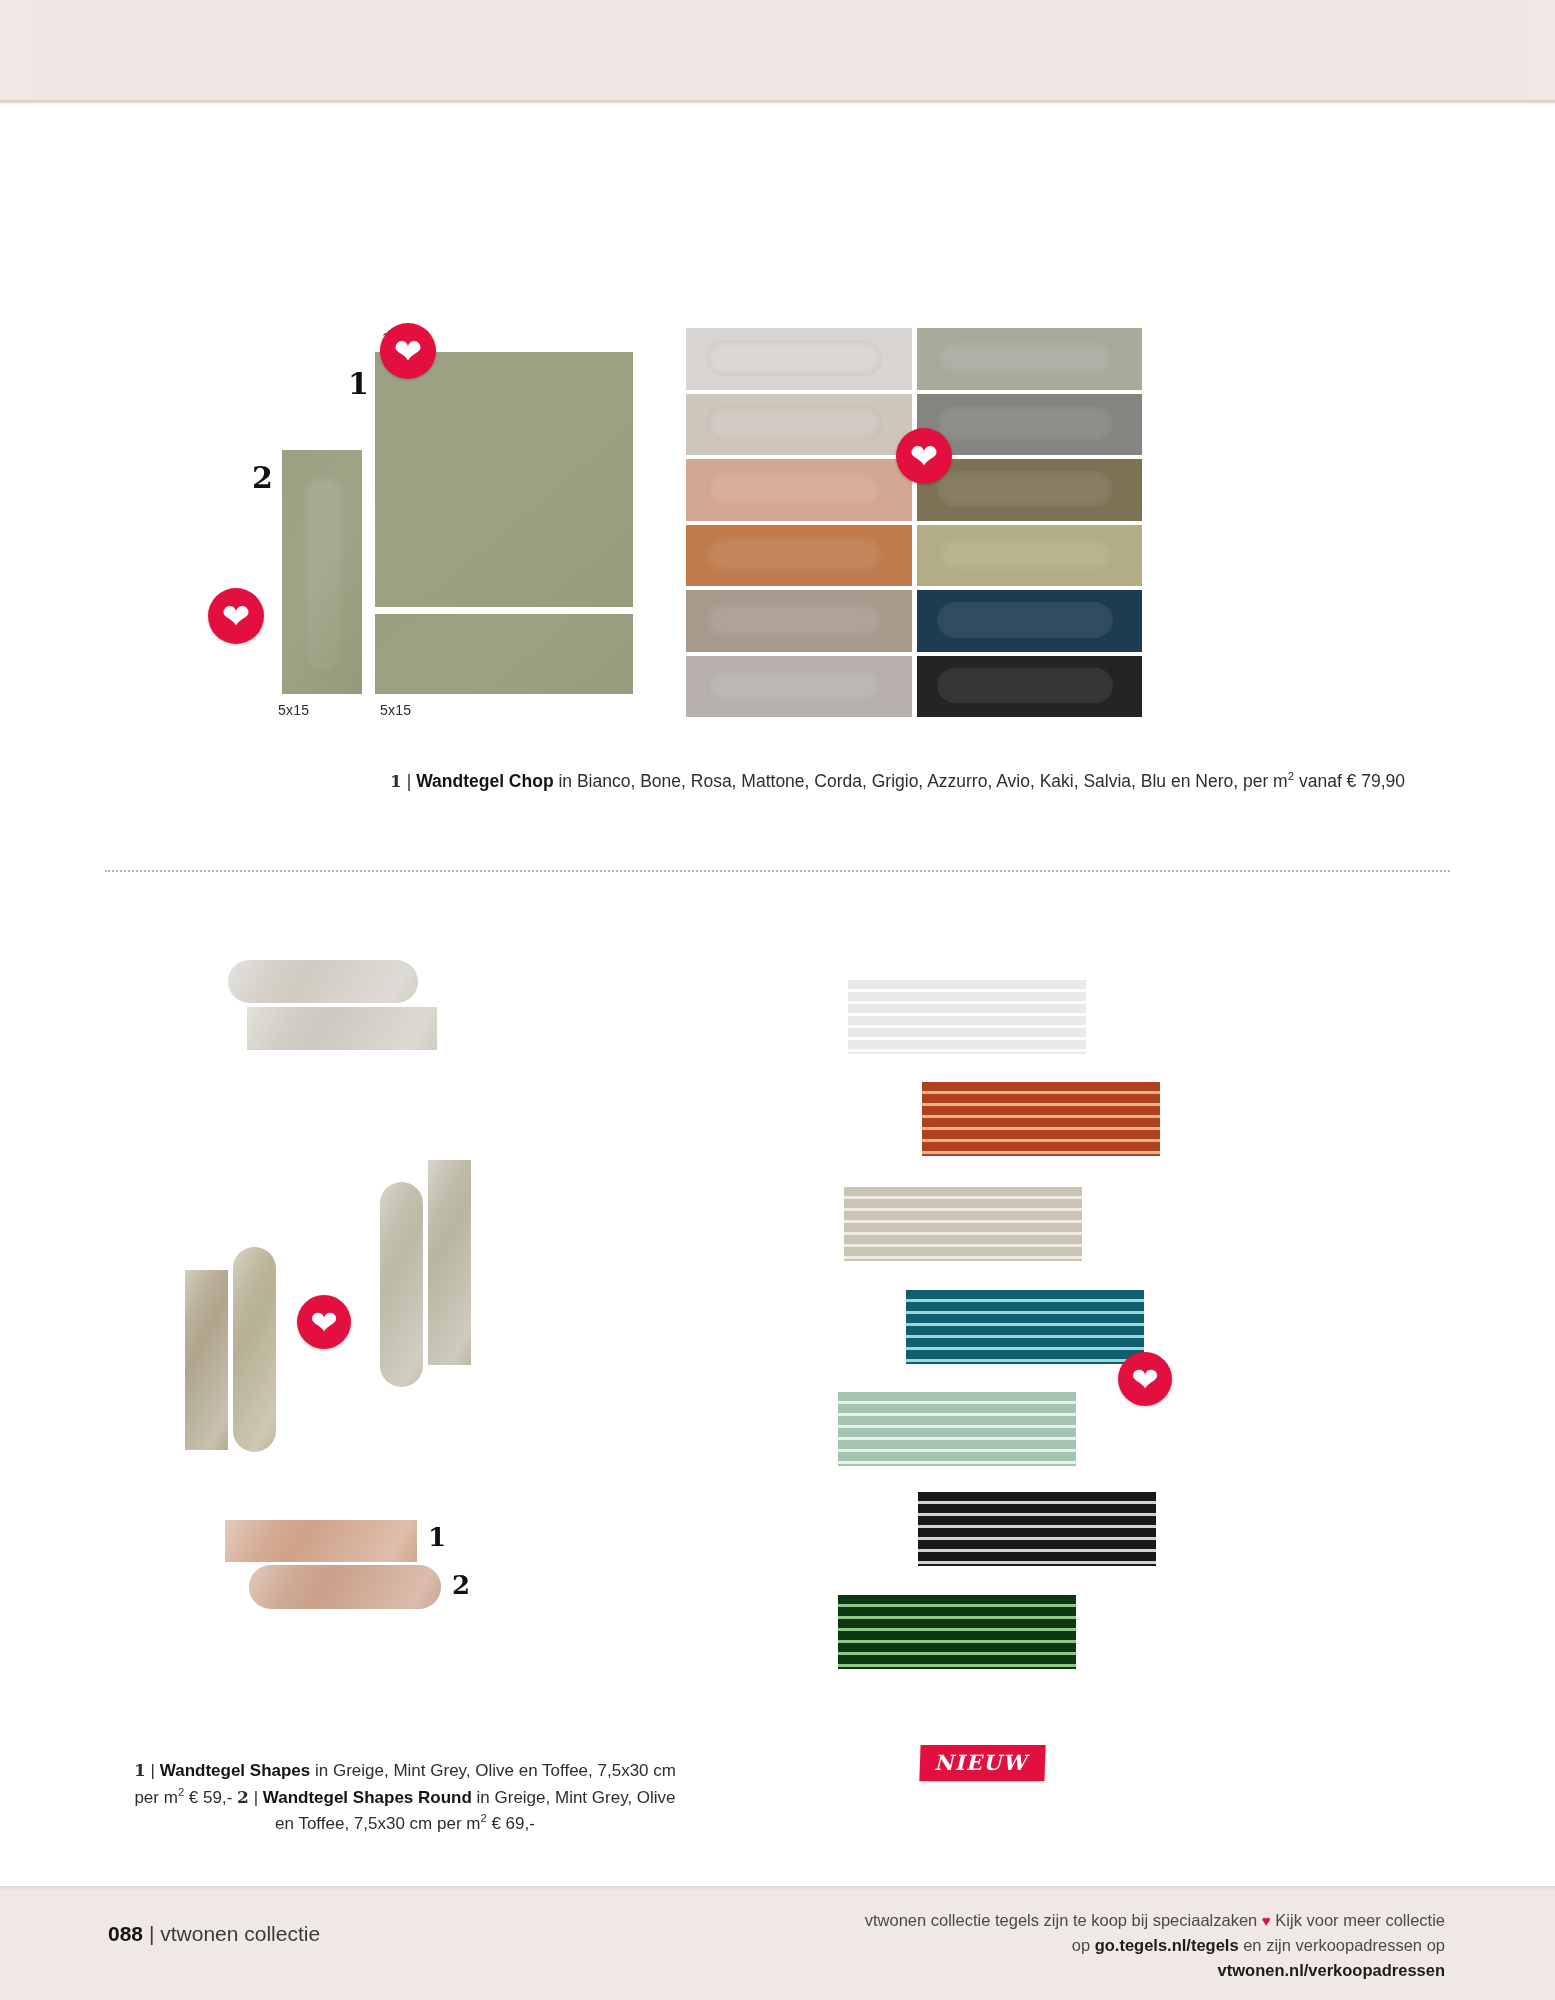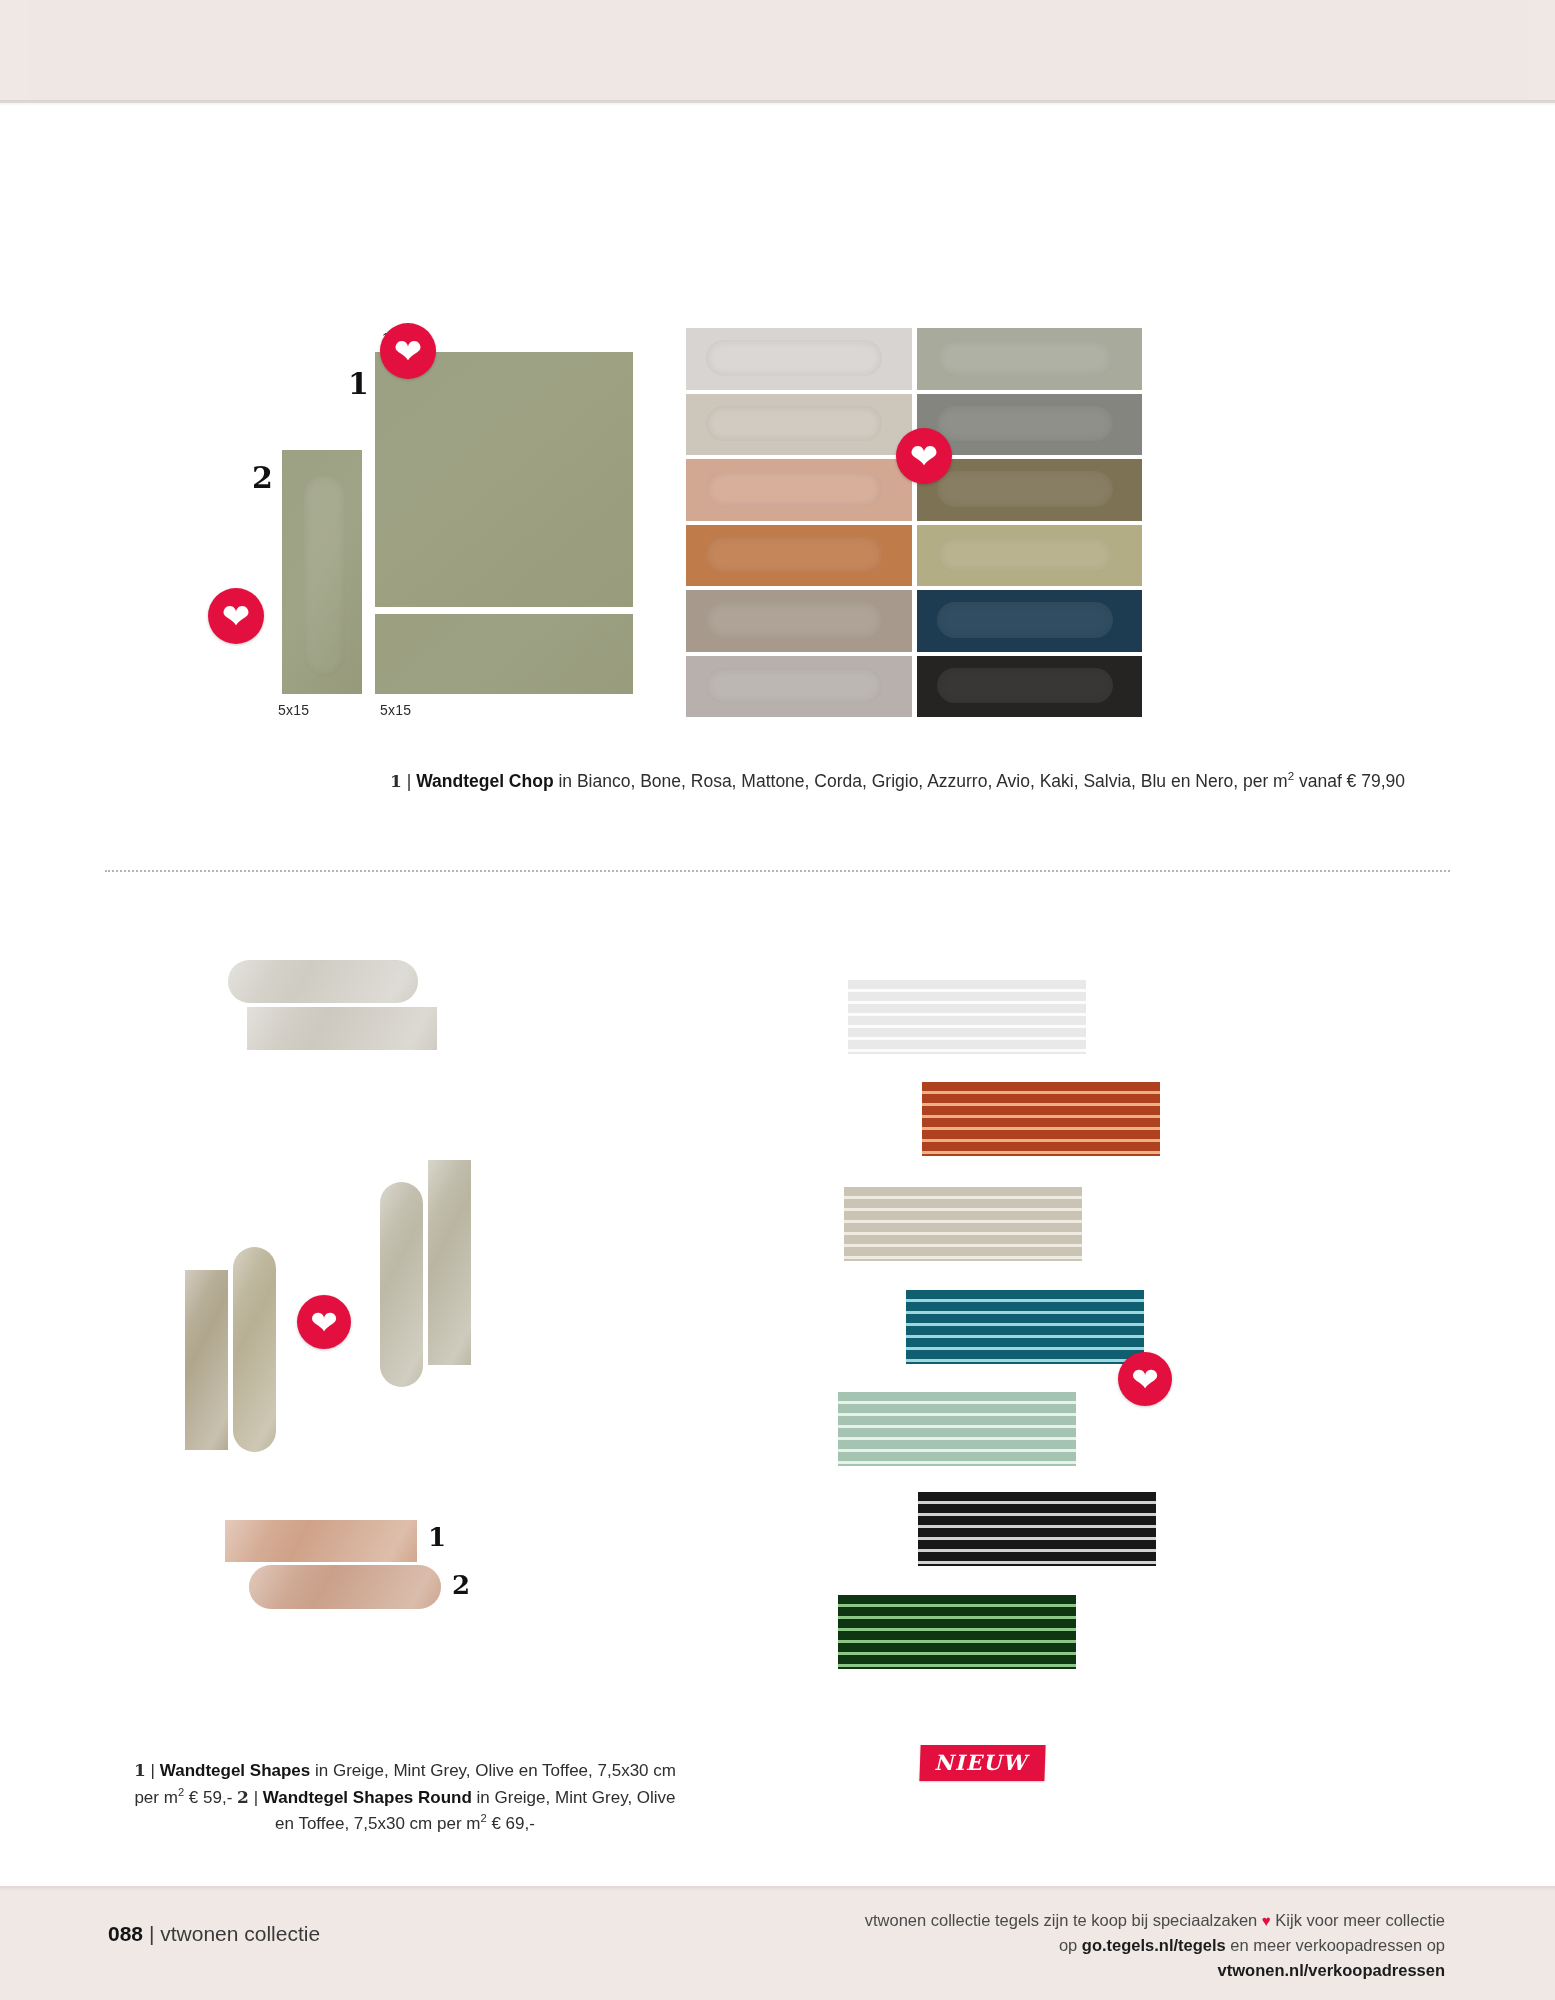--- a/index.html
+++ b/index.html
@@ -326,18 +326,18 @@
       <b>088</b>
       <span>|</span>
       <span>vtwonen collectie</span>
     </div>
 
     <div class="footer-right">
       <div>
         <span>vtwonen collectie tegels zijn te koop bij speciaalzaken </span><span class="mini-heart">♥</span><span> Kijk voor meer collectie</span>
       </div>
       <div>
-        <span>op </span><b>go.tegels.nl/tegels</b><span> en meer verkoopadressen op </span><b>vtwonen.nl/verkoopadressen</b>
+        <span>op </span><b>go.tegels.nl/tegels</b><span> en zijn verkoopadressen op </span><b>vtwonen.nl/verkoopadressen</b>
       </div>
     </div>
   </div>
 
 </div>
 
 </body></html>

